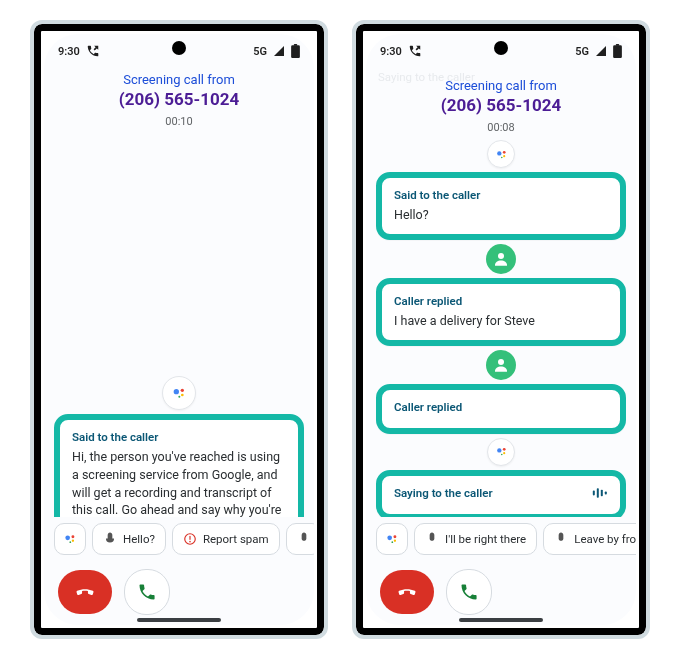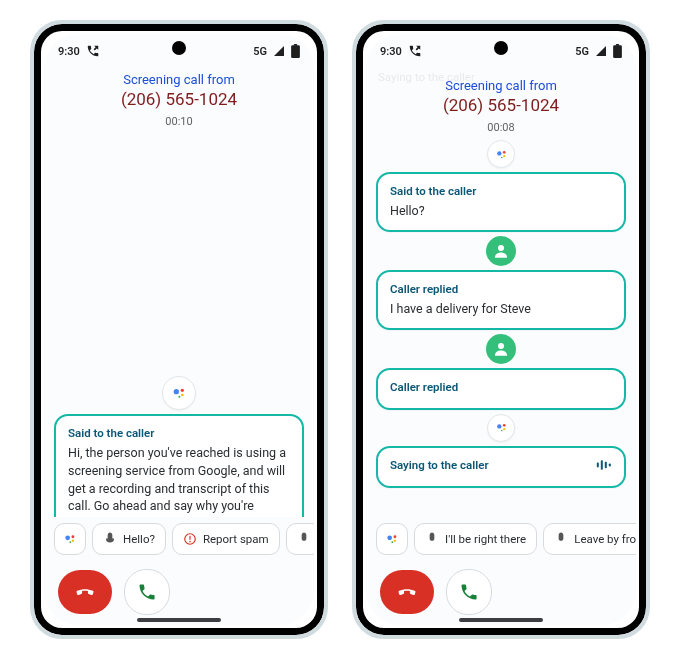--- a/index.html
+++ b/index.html
@@ -11,21 +11,21 @@
   .stage{
     width:680px;height:651px;
     position:relative;
     display:flex;justify-content:space-between;
     padding:20px 30px;box-sizing:border-box;
   }
   .phone{
     width:290px;height:611px;
     background:#fff;
     border:4px solid #d0dbe0;
-    border-radius:32px;
+    border-radius:12px;
     box-shadow:inset 0 0 0 7px #000;
     position:relative;
     overflow:hidden;
   }
   .screen{
     position:absolute;inset:10px;border-radius:34px;
     background:#fbfcfe;overflow:hidden;
     display:flex;flex-direction:column;
   }
   .camera{
@@ -34,38 +34,38 @@
   }
   .status{
     height:26px;display:flex;justify-content:space-between;align-items:center;
     padding:4px 14px 0;font-size:11px;font-weight:600;color:#1f1f1f;
   }
   .status .left,.status .right{display:flex;align-items:center;gap:6px}
   .header{
     text-align:center;padding:8px 10px 4px;user-select:none;
   }
   .h-sub{font-size:13px;color:#1d4ed8;margin-bottom:2px}
-  .h-num{font-size:17px;color:#7f1d1d;font-weight:400;margin-bottom:6px}
+  .h-num{font-size:17px;color:#4c1d95;font-weight:700;margin-bottom:6px}
   .h-time{font-size:11px;color:#606366}
   .feed{flex:1;overflow:hidden;position:relative;padding:0 10px}
   .assist-chip{
     width:32px;height:32px;border-radius:50%;
     background:#fff;border:1px solid #e3e6ea;
     display:flex;align-items:center;justify-content:center;
     margin:0 auto 2px;
     box-shadow:0 1px 2px rgba(0,0,0,.05);
   }
   .assist-chip.sm{width:26px;height:26px;margin-bottom:0}
   .person-chip{
     width:30px;height:30px;border-radius:50%;
     background:#34c07a;display:flex;align-items:center;justify-content:center;
     margin:2px auto;
   }
   .card{
-    background:#fff;border:2px solid #14b8a6;border-radius:14px;
+    background:#fff;border:6px solid #14b8a6;border-radius:14px;
     padding:10px 12px;margin:4px 0;box-shadow:0 1px 1px rgba(0,0,0,.03);
   }
   .card .title{font-size:11.5px;font-weight:600;color:#0b5775;margin-bottom:4px;display:flex;justify-content:space-between;align-items:center}
   .card .body{font-size:12.5px;color:#2a2e31;line-height:1.42}
   .body .faded{color:#a3a8ad}
   .chips{
     display:flex;align-items:center;gap:6px;padding:6px 10px;overflow:hidden;white-space:nowrap;
   }
   .chip{
     border:1px solid #d6dbe0;border-radius:10px;background:#fff;

